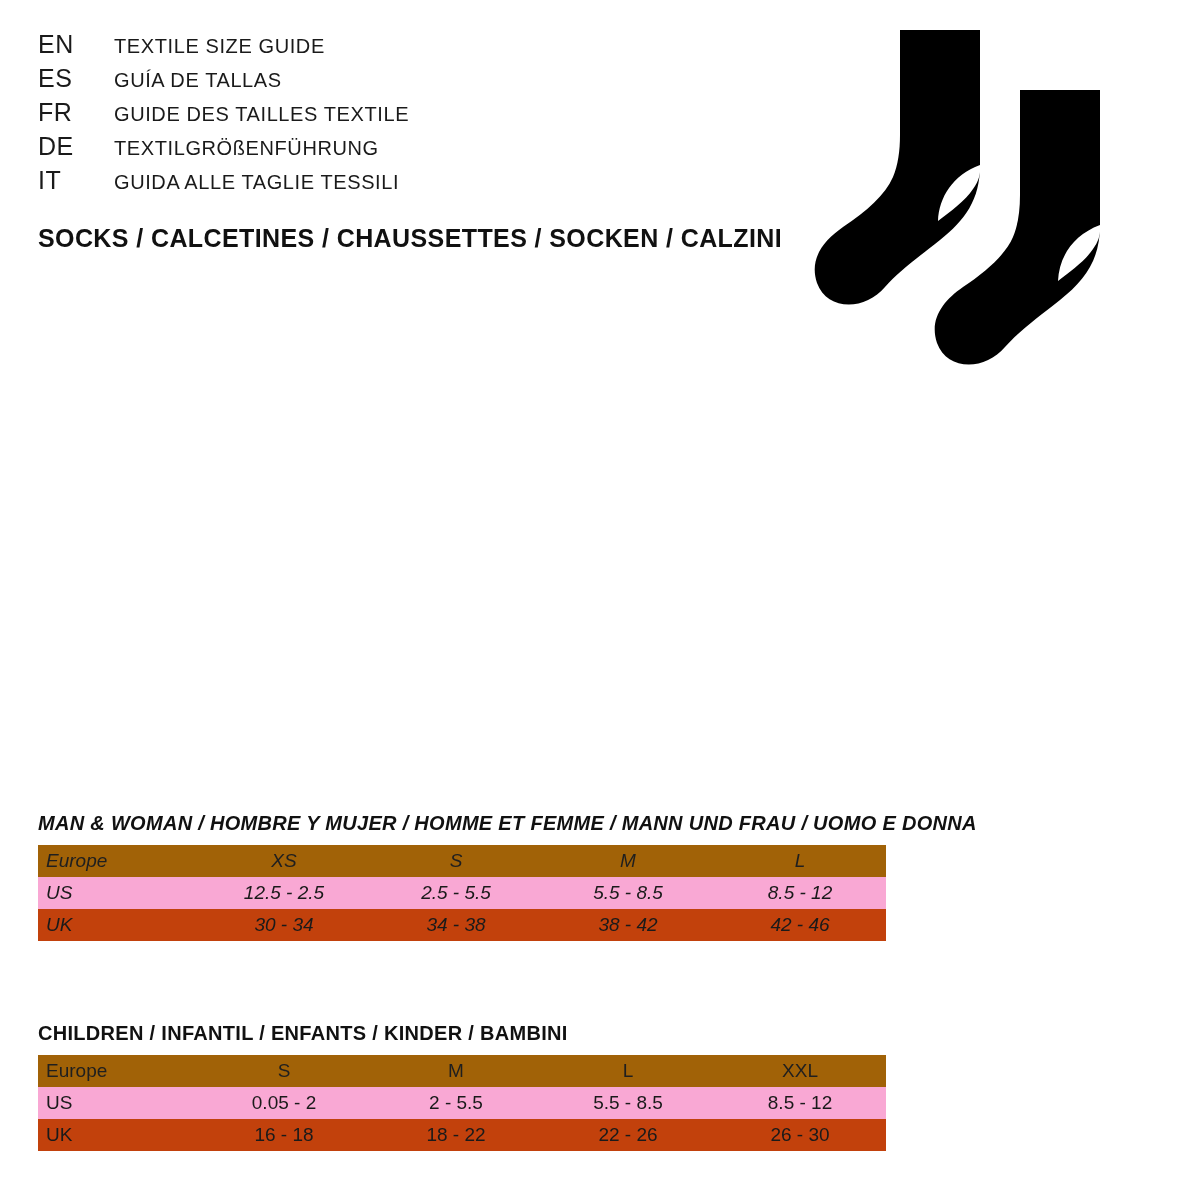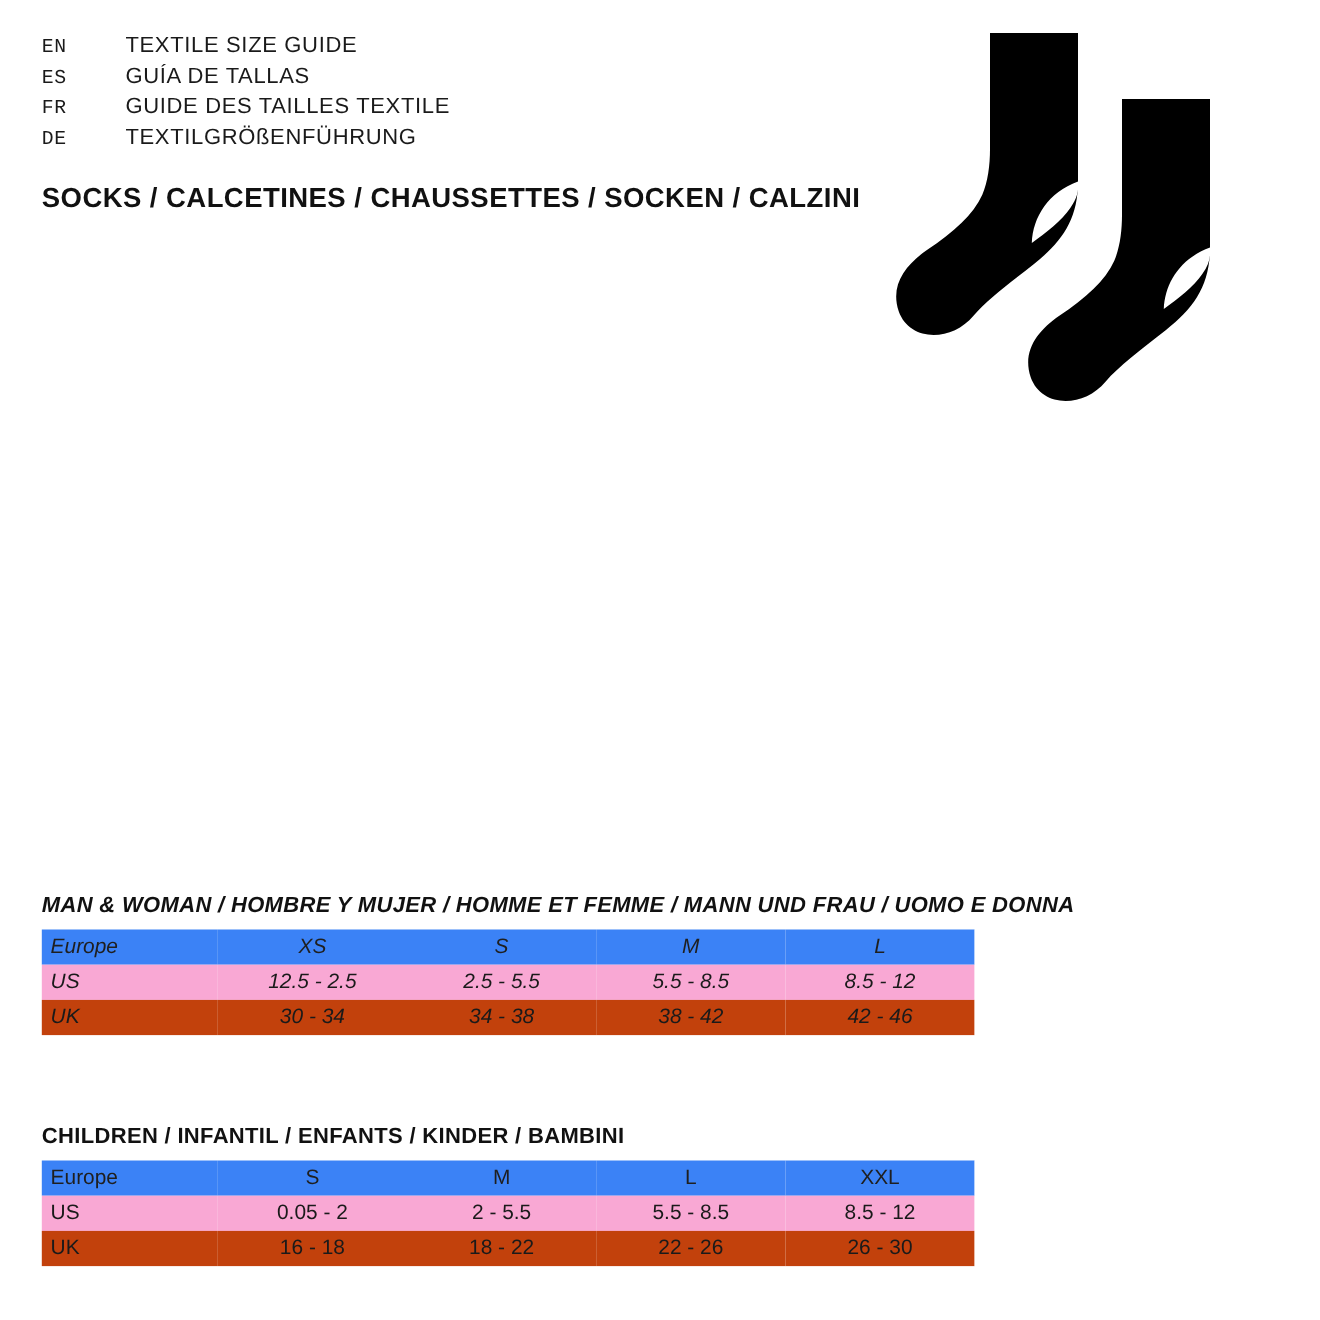--- a/index.html
+++ b/index.html
@@ -24,25 +24,24 @@
     width: 760px;
   }
   .lang-row {
     display: flex;
     align-items: baseline;
     margin-bottom: 5px;
   }
   .lang-code {
     width: 76px;
     flex: 0 0 76px;
-    font-size: 18px;
+    font-size: 25px;
     font-weight: 400;
     letter-spacing: 0.5px;
     color: #1a1a1a;
-    font-family: Liberation Mono, monospace;
   }
   .lang-text {
     font-size: 20px;
     font-weight: 400;
     letter-spacing: 0.6px;
     color: #1a1a1a;
   }
   #product-title {
     margin-top: 29px;
     font-size: 25px;
@@ -89,21 +88,21 @@
     color: #1a1a1a;
     padding: 0;
     text-align: center;
     vertical-align: middle;
   }
   table.size-table td.row-label {
     text-align: left;
     padding-left: 8px;
   }
   tr.header-row td {
-    background: #3b82f6;
+    background: #a16207;
     color: #1f1f1f;
   }
   tr.row-light td {
     background: #f9a8d4;
   }
   tr.row-shade td {
     background: #c2410c;
   }
   
   td.spacer-cell { background: #ffffff !important; }
@@ -121,20 +120,24 @@
     <span class="lang-code">ES</span>
     <span class="lang-text">GUÍA DE TALLAS</span>
   </div>
   <div class="lang-row">
     <span class="lang-code">FR</span>
     <span class="lang-text">GUIDE DES TAILLES TEXTILE</span>
   </div>
   <div class="lang-row">
     <span class="lang-code">DE</span>
     <span class="lang-text">TEXTILGRÖßENFÜHRUNG</span>
+  </div>
+  <div class="lang-row">
+    <span class="lang-code">IT</span>
+    <span class="lang-text">GUIDA ALLE TAGLIE TESSILI</span>
   </div>
 
   <div id="product-title">SOCKS / CALCETINES / CHAUSSETTES / SOCKEN / CALZINI</div>
 </div>
 
 <div id="socks-illustration">
   <svg width="330" height="340" viewBox="0 0 330 340" xmlns="http://www.w3.org/2000/svg">
 
     <path d="M95 5 H175 V140 C175 175 160 195 135 215 C112 233 92 248 80 262
              C60 286 22 286 12 258 C4 234 18 216 38 202 C62 186 80 170 88 152

